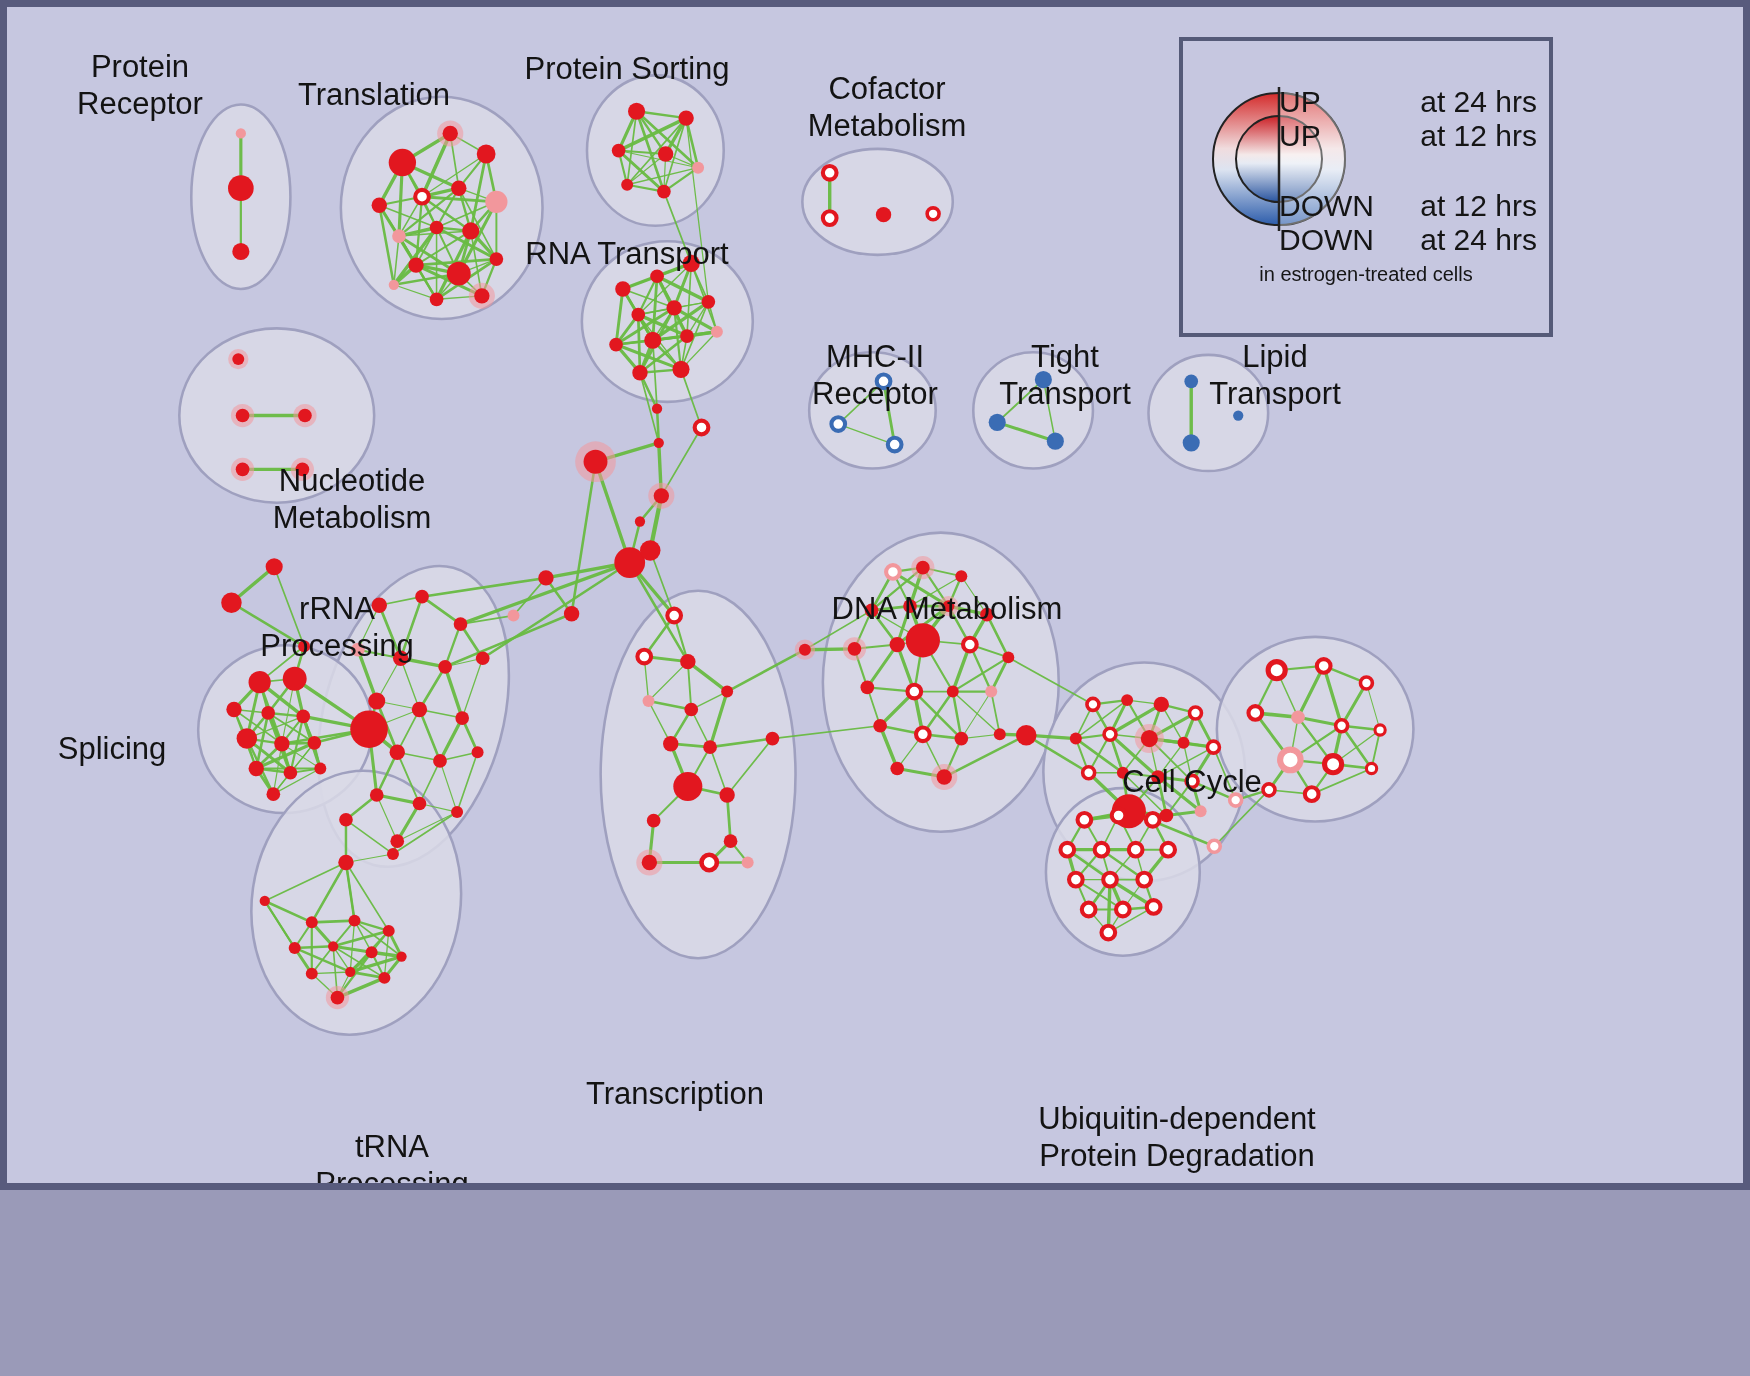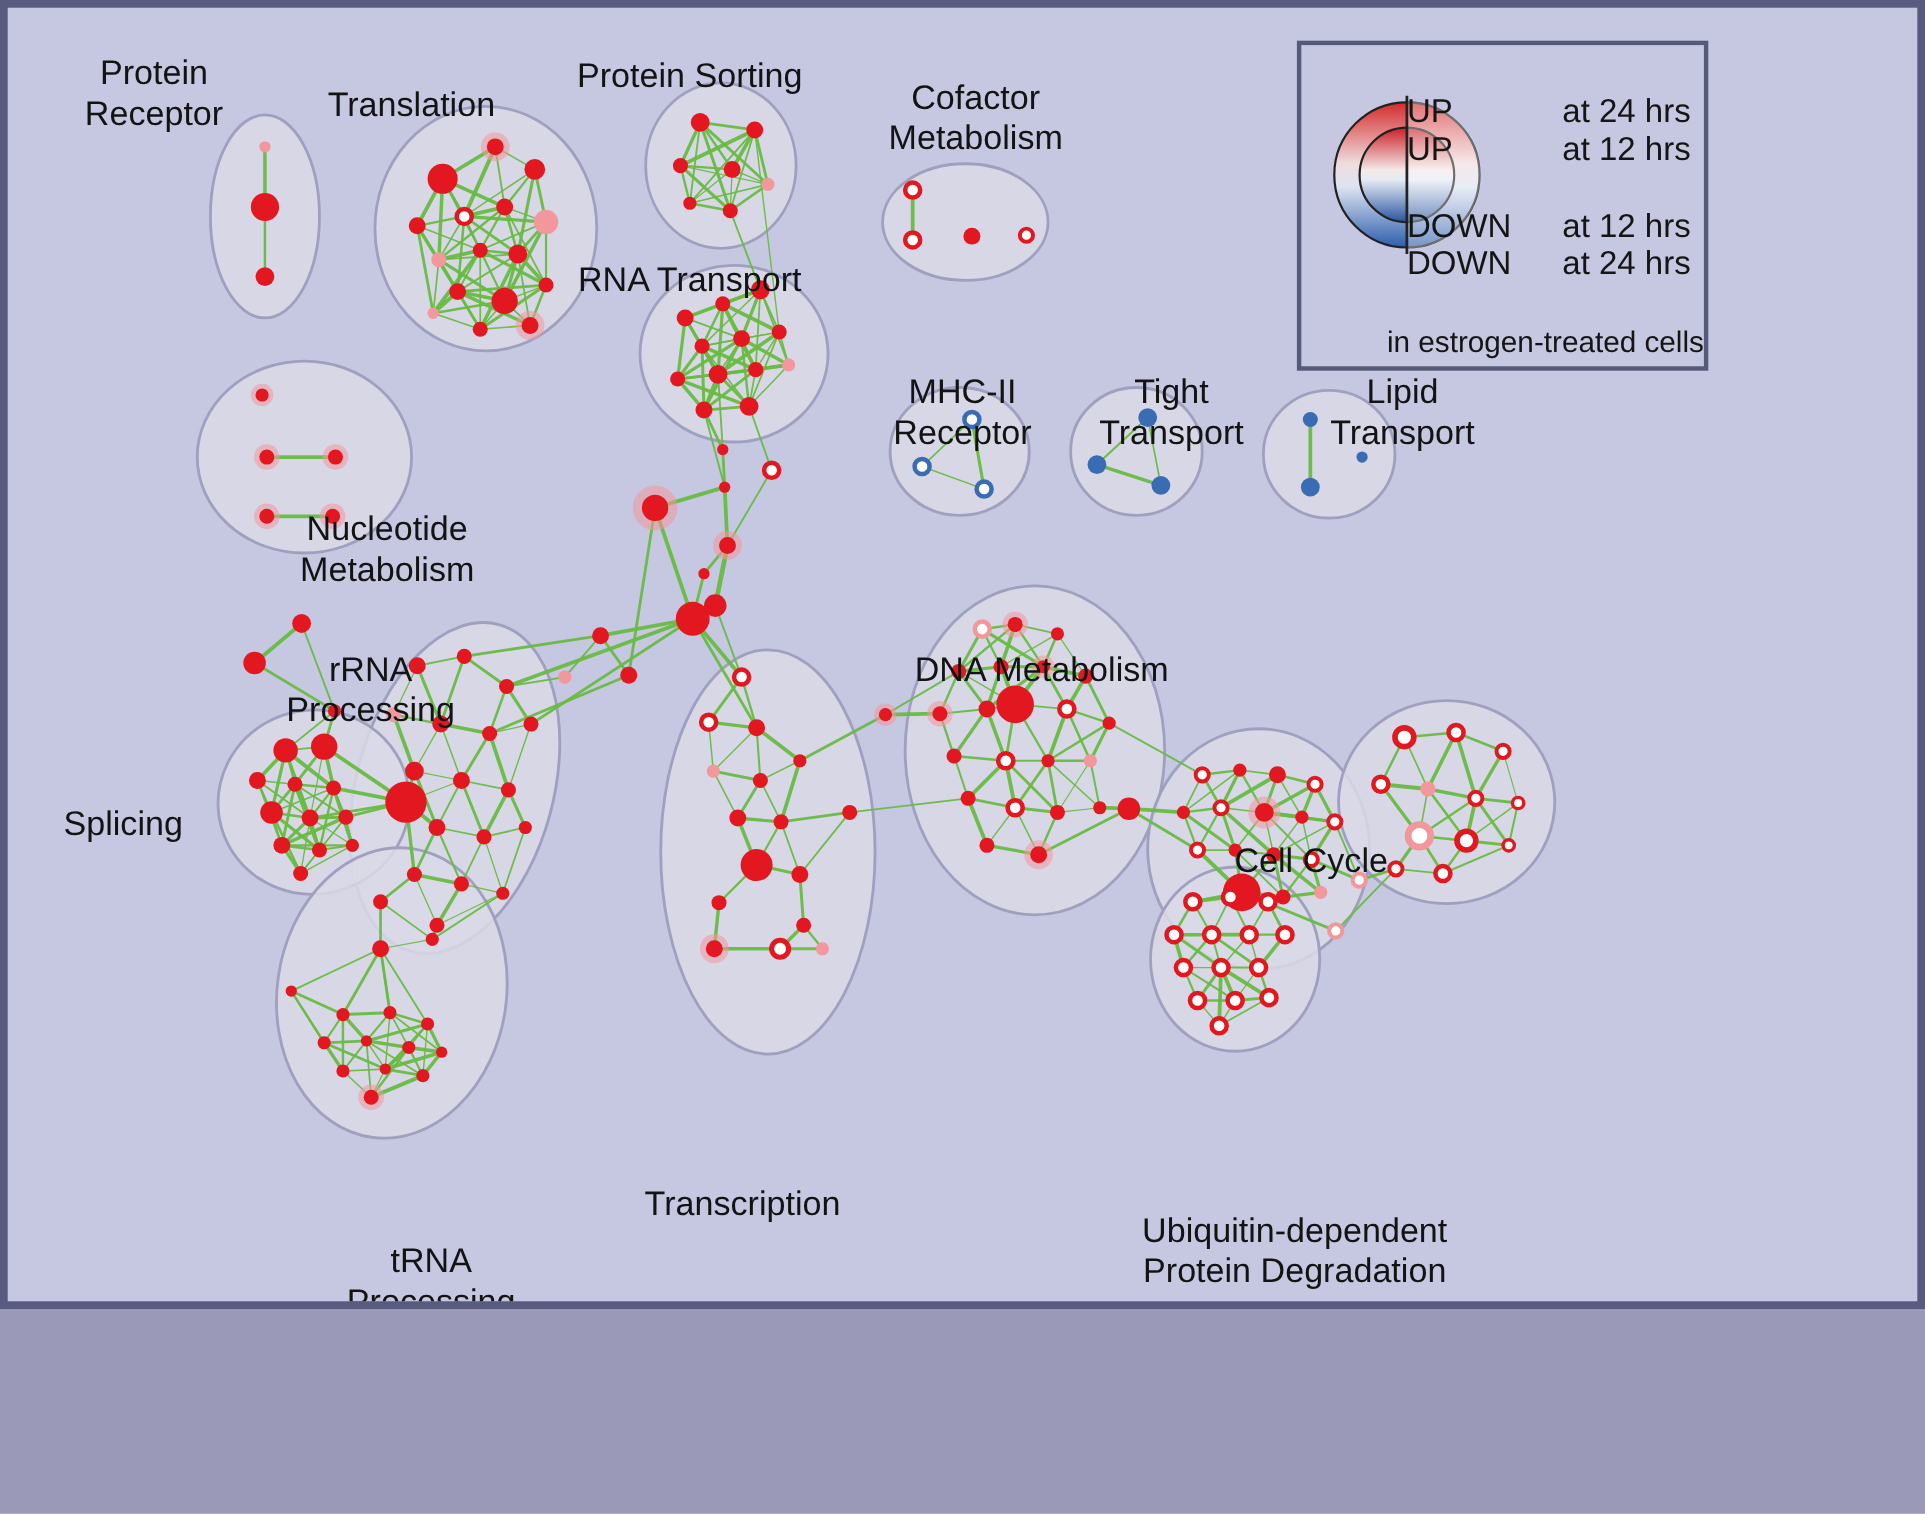--- a/index.html
+++ b/index.html
@@ -39,24 +39,23 @@
     font-size:30px;
     line-height:1;
   }
   #legend-row-1{top:46px;}
   #legend-row-2{top:80px;}
   #legend-row-3{top:150px;}
   #legend-row-4{top:184px;}
   .legend-caption{
     position:absolute;
     left:0; right:0;
-    text-align:right;
-    font-size:27px;
+    text-align:center;
+    font-size:20px;
     line-height:1.15;
-    margin-top:33px;
   }
   #legend-caption-1{top:222px;}
   #legend-caption-2{top:254px;}
   .legend-donut{position:absolute;left:6px;top:22px;}
 </style>
 </head>
 <body>
 
 <div id="stage">
 

